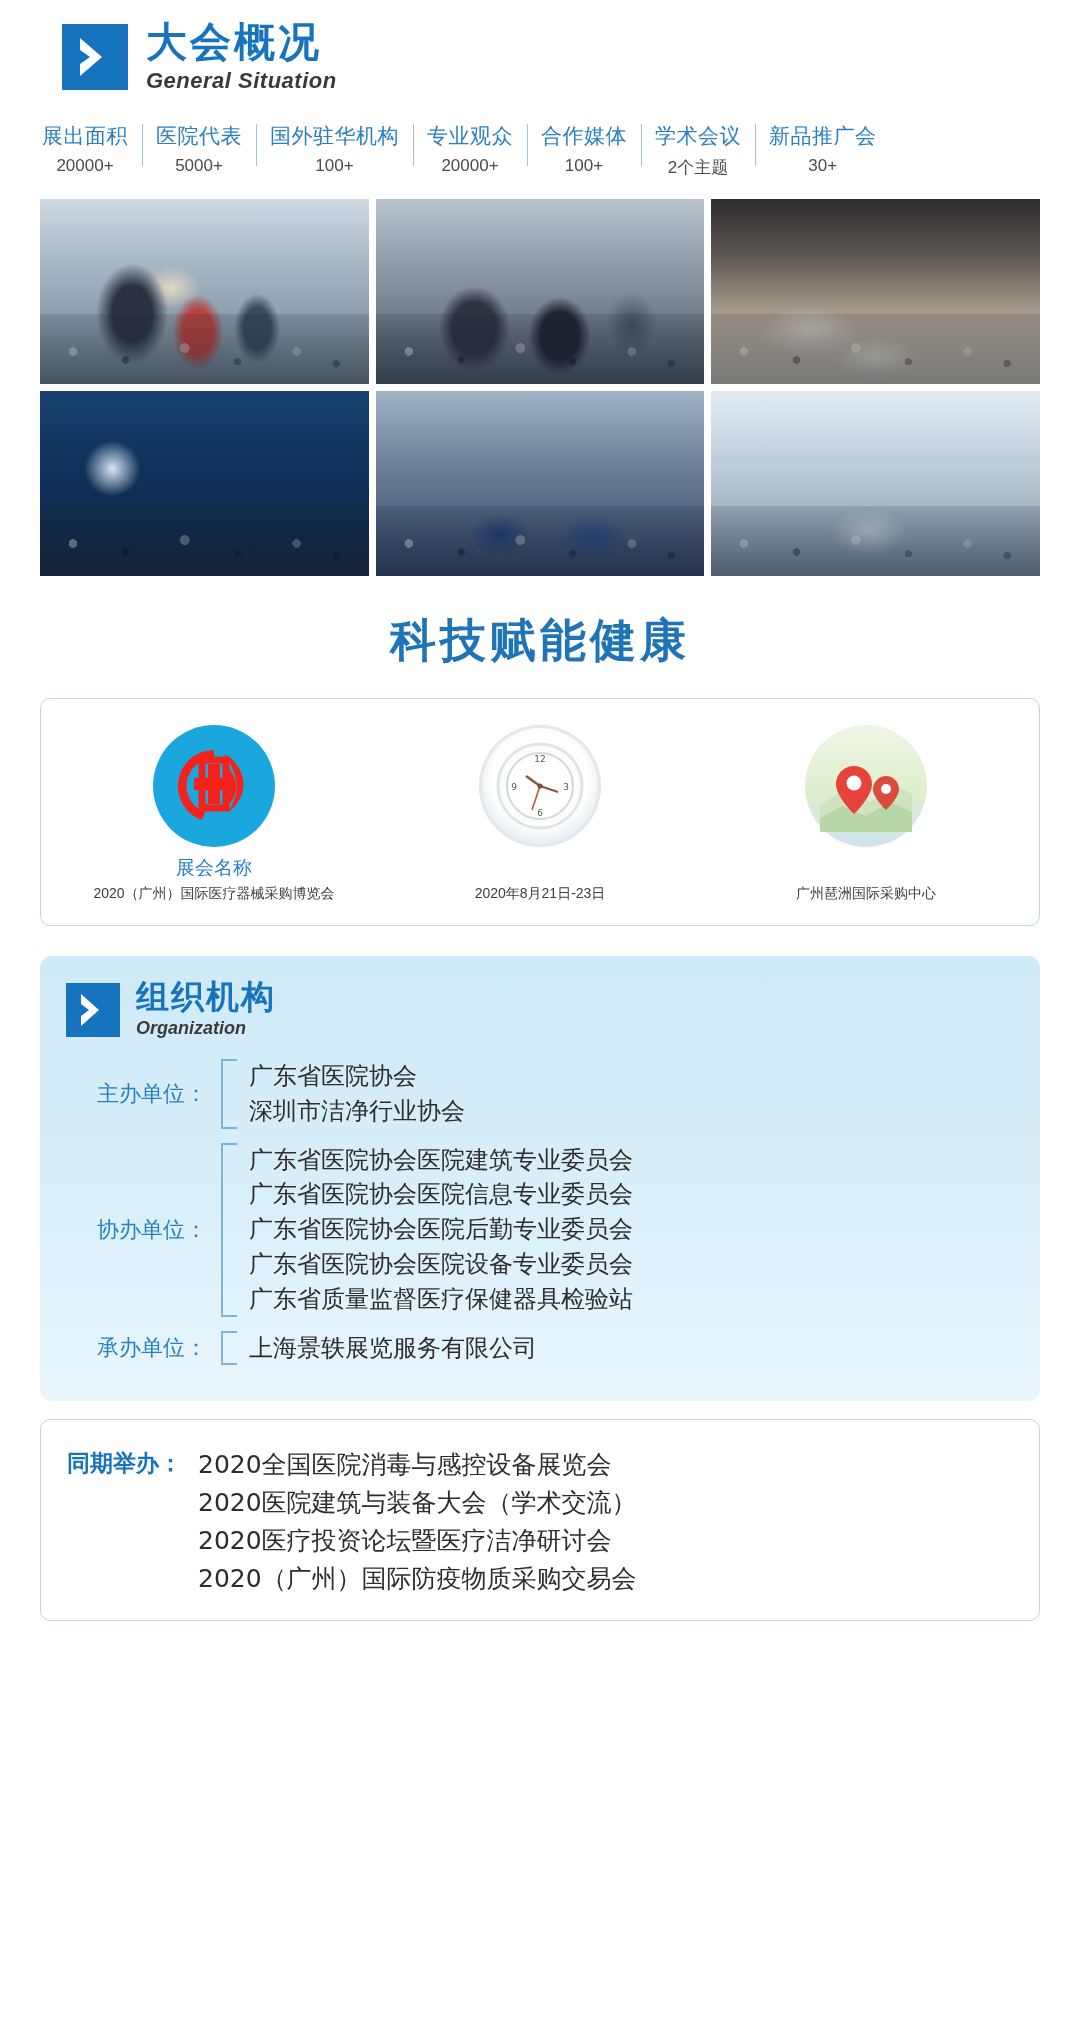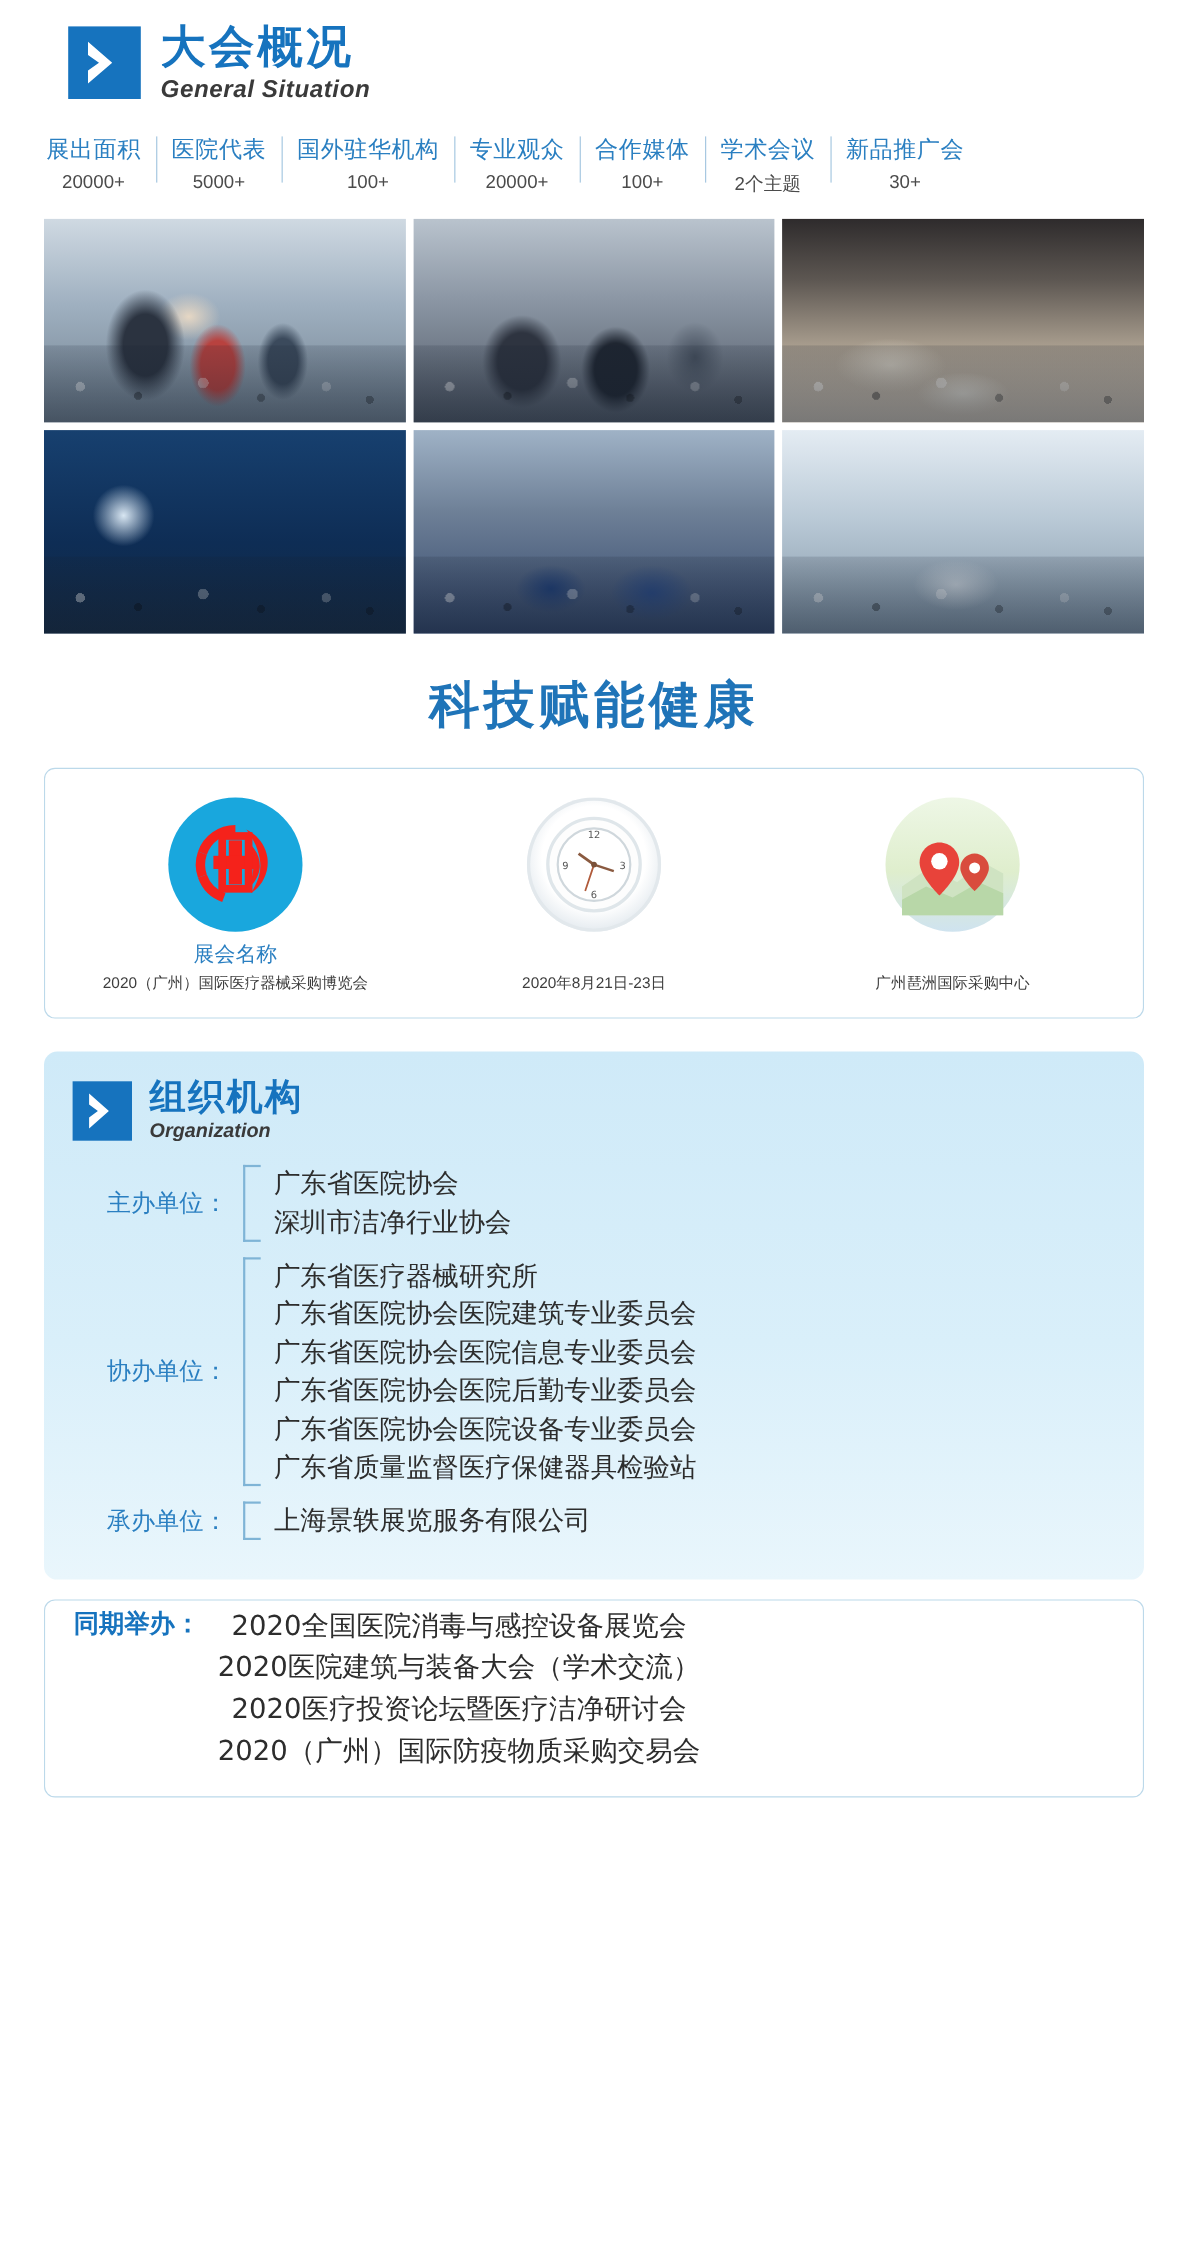--- a/index.html
+++ b/index.html
@@ -122,21 +122,21 @@
              font-size: 22px; color: #2a7fc1; font-family: "DejaVu Sans", sans-serif; }
   .org-bracket { width: 16px; flex: 0 0 16px; align-self: stretch;
                  border-left: 2px solid #7fb4d6; border-top: 2px solid #7fb4d6;
                  border-bottom: 2px solid #7fb4d6; margin-right: 12px; }
   .org-vals { display: flex; flex-direction: column; justify-content: center; }
   .org-val { font-size: 24px; color: #2d2d2d; line-height: 1.45; white-space: nowrap;
              font-family: "DejaVu Sans", sans-serif; }
 
   
   .concurrent { margin-top: 18px; border: 1px solid #bcd9ea; border-radius: 10px;
-                padding: 4px 26px 22px; display: flex; text-align: center; }
+                padding: 26px 26px 22px; display: flex; }
   .con-key { font-size: 23px; font-weight: bold; color: #1673be; white-space: nowrap;
              flex: 0 0 auto; padding-top: 2px; font-family: "DejaVu Sans", sans-serif; }
   .con-list { margin-left: 16px; }
   .con-item { font-size: 25px; color: #2d2d2d; line-height: 1.52; white-space: nowrap;
               font-family: "DejaVu Sans", sans-serif; }
 </style>
 </head>
 <body>
 
 <div class="page">
@@ -288,21 +288,20 @@
         <div class="org-val">广东省医院协会</div>
         <div class="org-val">深圳市洁净行业协会</div>
       </div>
     </div>
 
 
     <div class="org-row">
       <div class="org-key">协办单位：</div>
       <div class="org-bracket"></div>
       <div class="org-vals">
-        <div class="org-val">广东省医疗器械研究所</div>
         <div class="org-val">广东省医院协会医院建筑专业委员会</div>
         <div class="org-val">广东省医院协会医院信息专业委员会</div>
         <div class="org-val">广东省医院协会医院后勤专业委员会</div>
         <div class="org-val">广东省医院协会医院设备专业委员会</div>
         <div class="org-val">广东省质量监督医疗保健器具检验站</div>
       </div>
     </div>
 
     <div class="org-row">
       <div class="org-key">承办单位：</div>

